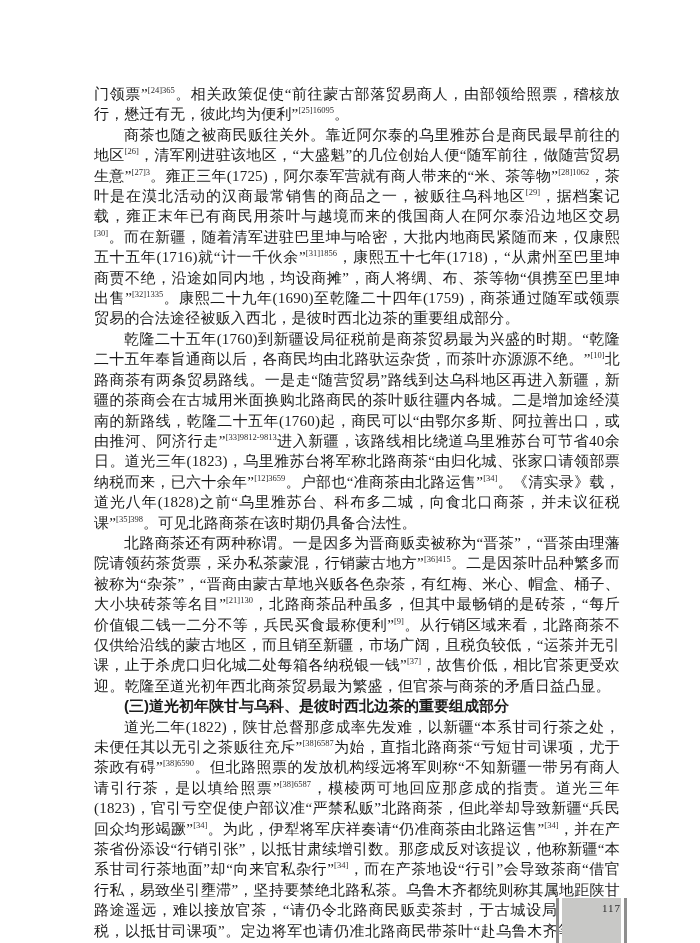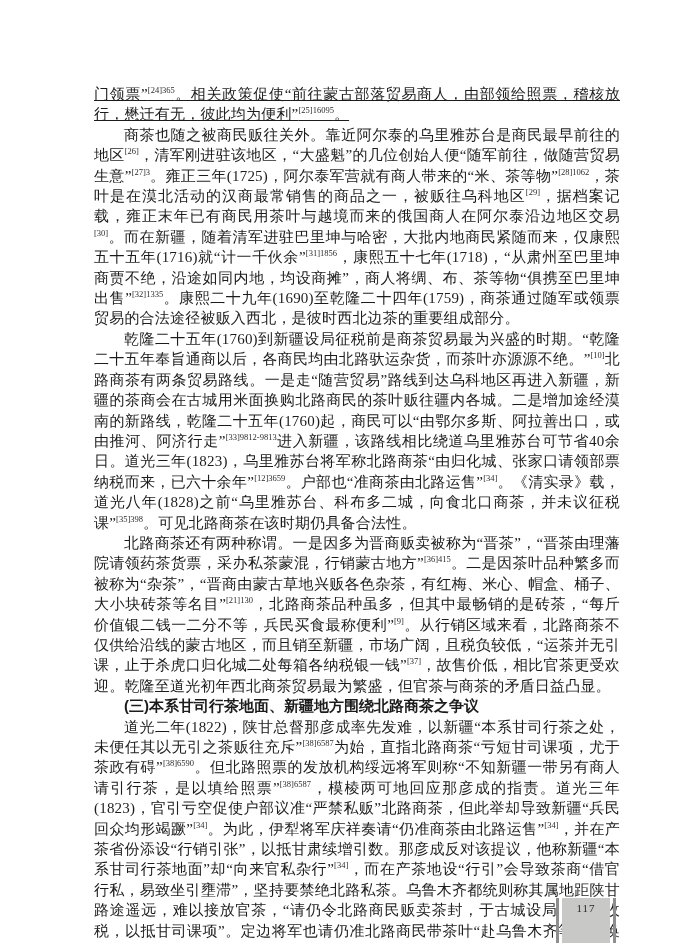--- a/index.html
+++ b/index.html
@@ -16,21 +16,21 @@
     left: 94px;
     top: 84px;
     width: 526px;
     font-size: 15px;
     line-height: 20.4px;
     color: #1c1c1c;
     text-align: justify;
     letter-spacing: 0.2px;
   }
   .page-body p { margin: 0; padding: 0; }
-  p.continuation { text-indent: 0; text-decoration: underline; }
+  p.continuation { text-indent: 0; }
   p.para { text-indent: 2em; font-family: Liberation Serif, serif; }
   p.heading {
     text-indent: 2em;
     font-weight: 700;
     font-family: "Liberation Sans", "DejaVu Sans", sans-serif;
     letter-spacing: 0;
   }
   sup.ref {
     font-size: 8.5px;
     line-height: 0;
@@ -44,45 +44,45 @@
     top: 898px;
     height: 45px;
     display: flex;
     align-items: stretch;
   }
   .pagenum-bar {
     width: 3px;
     background: #8e8e8e;
   }
   .pagenum-box {
-    width: 48px;
+    width: 59px;
     margin: 0 3px;
     background: #c8c8c6;
-    text-align: center;
+    text-align: right;
   }
   .pagenum-box span {
     display: inline-block;
     margin-top: 3px;
     font-size: 11px;
     letter-spacing: 1px;
     color: #2b2b2b;
     font-family: "Liberation Serif", "DejaVu Serif", serif;
   }
 </style>
 </head>
 <body>
 
 <div class="page">
 
   <div class="page-body">
       <p class="continuation">门领票”<sup class="ref">[24]365</sup>。相关政策促使“前往蒙古部落贸易商人，由部领给照票，稽核放行，懋迁有无，彼此均为便利”<sup class="ref">[25]16095</sup>。</p>
       <p class="para">商茶也随之被商民贩往关外。靠近阿尔泰的乌里雅苏台是商民最早前往的地区<sup class="ref">[26]</sup>，清军刚进驻该地区，“大盛魁”的几位创始人便“随军前往，做随营贸易生意”<sup class="ref">[27]3</sup>。雍正三年(1725)，阿尔泰军营就有商人带来的“米、茶等物”<sup class="ref">[28]1062</sup>，茶叶是在漠北活动的汉商最常销售的商品之一，被贩往乌科地区<sup class="ref">[29]</sup>，据档案记载，雍正末年已有商民用茶叶与越境而来的俄国商人在阿尔泰沿边地区交易<sup class="ref">[30]</sup>。而在新疆，随着清军进驻巴里坤与哈密，大批内地商民紧随而来，仅康熙五十五年(1716)就“计一千伙余”<sup class="ref">[31]1856</sup>，康熙五十七年(1718)，“从肃州至巴里坤商贾不绝，沿途如同内地，均设商摊”，商人将绸、布、茶等物“俱携至巴里坤出售”<sup class="ref">[32]1335</sup>。康熙二十九年(1690)至乾隆二十四年(1759)，商茶通过随军或领票贸易的合法途径被贩入西北，是彼时西北边茶的重要组成部分。</p>
       <p class="para">乾隆二十五年(1760)到新疆设局征税前是商茶贸易最为兴盛的时期。“乾隆二十五年奉旨通商以后，各商民均由北路驮运杂货，而茶叶亦源源不绝。”<sup class="ref">[10]</sup>北路商茶有两条贸易路线。一是走“随营贸易”路线到达乌科地区再进入新疆，新疆的茶商会在古城用米面换购北路商民的茶叶贩往疆内各城。二是增加途经漠南的新路线，乾隆二十五年(1760)起，商民可以“由鄂尔多斯、阿拉善出口，或由推河、阿济行走”<sup class="ref">[33]9812-9813</sup>进入新疆，该路线相比绕道乌里雅苏台可节省40余日。道光三年(1823)，乌里雅苏台将军称北路商茶“由归化城、张家口请领部票纳税而来，已六十余年”<sup class="ref">[12]3659</sup>。户部也“准商茶由北路运售”<sup class="ref">[34]</sup>。《清实录》载，道光八年(1828)之前“乌里雅苏台、科布多二城，向食北口商茶，并未议征税课”<sup class="ref">[35]398</sup>。可见北路商茶在该时期仍具备合法性。</p>
       <p class="para">北路商茶还有两种称谓。一是因多为晋商贩卖被称为“晋茶”，“晋茶由理藩院请领药茶货票，采办私茶蒙混，行销蒙古地方”<sup class="ref">[36]415</sup>。二是因茶叶品种繁多而被称为“杂茶”，“晋商由蒙古草地兴贩各色杂茶，有红梅、米心、帽盒、桶子、大小块砖茶等名目”<sup class="ref">[21]130</sup>，北路商茶品种虽多，但其中最畅销的是砖茶，“每斤价值银二钱一二分不等，兵民买食最称便利”<sup class="ref">[9]</sup>。从行销区域来看，北路商茶不仅供给沿线的蒙古地区，而且销至新疆，市场广阔，且税负较低，“运茶并无引课，止于杀虎口归化城二处每箱各纳税银一钱”<sup class="ref">[37]</sup>，故售价低，相比官茶更受欢迎。乾隆至道光初年西北商茶贸易最为繁盛，但官茶与商茶的矛盾日益凸显。</p>
-      <p class="heading">(三)本系甘司行茶地面、新疆地方围绕北路商茶之争议</p>
+      <p class="heading">(三)道光初年陕甘与乌科、是彼时西北边茶的重要组成部分</p>
       <p class="para">道光二年(1822)，陕甘总督那彦成率先发难，以新疆“本系甘司行茶之处，未便任其以无引之茶贩往充斥”<sup class="ref">[38]6587</sup>为始，直指北路商茶“亏短甘司课项，尤于茶政有碍”<sup class="ref">[38]6590</sup>。但北路照票的发放机构绥远将军则称“不知新疆一带另有商人请引行茶，是以填给照票”<sup class="ref">[38]6587</sup>，模棱两可地回应那彦成的指责。道光三年(1823)，官引亏空促使户部议准“严禁私贩”北路商茶，但此举却导致新疆“兵民回众均形竭蹶”<sup class="ref">[34]</sup>。为此，伊犁将军庆祥奏请“仍准商茶由北路运售”<sup class="ref">[34]</sup>，并在产茶省份添设“行销引张”，以抵甘肃续增引数。那彦成反对该提议，他称新疆“本系甘司行茶地面”却“向来官私杂行”<sup class="ref">[34]</sup>，而在产茶地设“行引”会导致茶商“借官行私，易致坐引壅滞”，坚持要禁绝北路私茶。乌鲁木齐都统则称其属地距陕甘路途遥远，难以接放官茶，“请仍令北路商民贩卖茶封，于古城设局，委员收税，以抵甘司课项”。定边将军也请仍准北路商民带茶叶“赴乌鲁木齐等处易换粮食”。道光四年(1824)，庆祥上奏赞同在古城设局，并请陕甘派员抽收税课，但那彦成仍持异议，认为新疆无商可</p>
     </div>
 
   <div class="pagenum-wrap">
     <span class="pagenum-bar"></span>
     <span class="pagenum-box">
       <span>117</span>
     </span>
     <span class="pagenum-bar"></span>
   </div>

